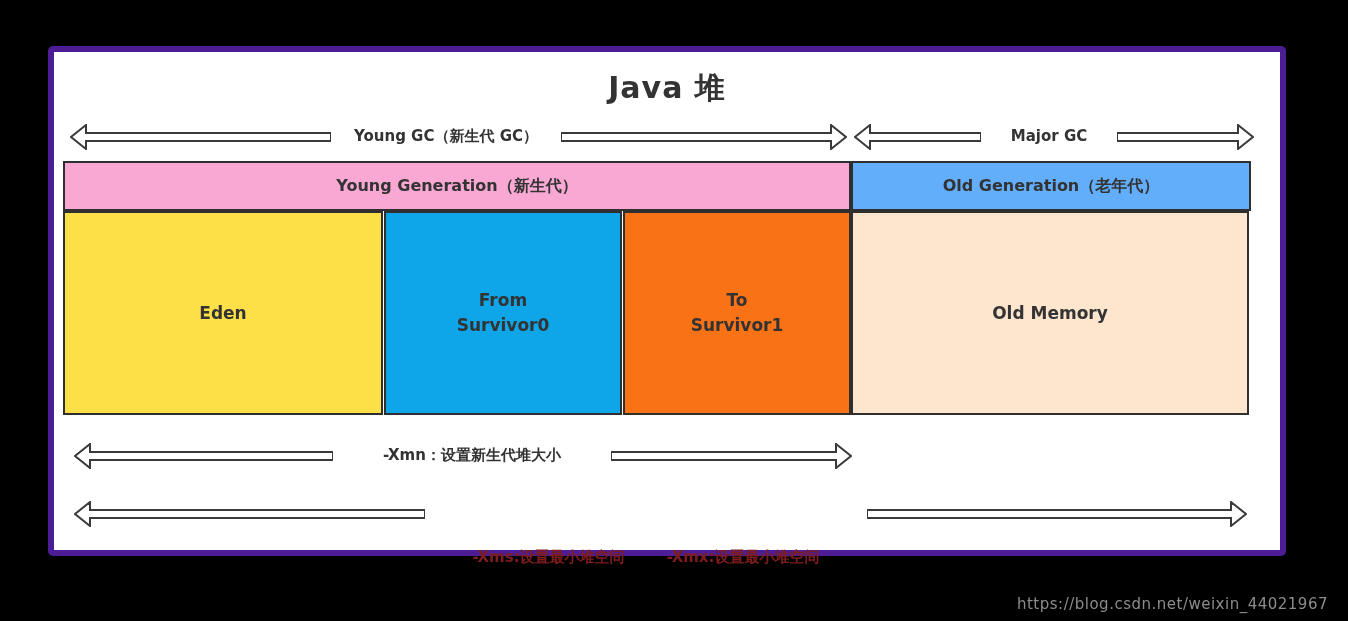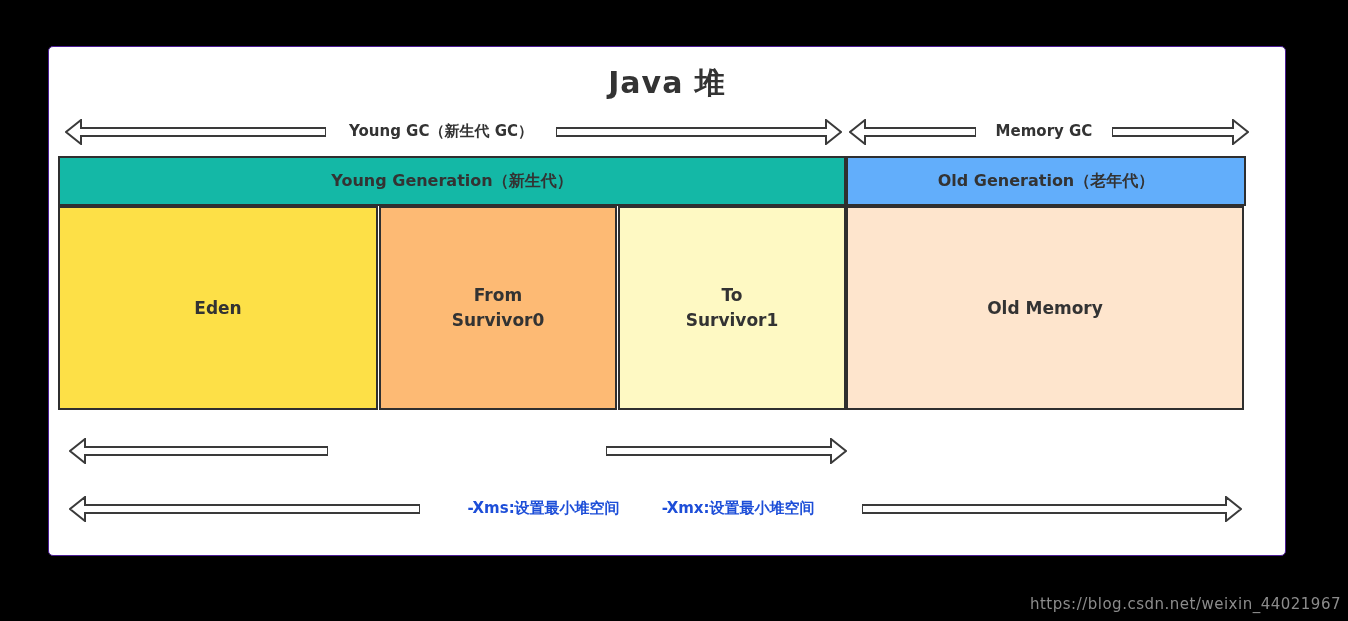--- a/index.html
+++ b/index.html
@@ -10,21 +10,21 @@
     height: 621px;
     background: #000;
     font-family: "DejaVu Sans", "Liberation Sans", sans-serif;
     overflow: hidden;
   }
   .panel {
     position: absolute;
     left: 48px; top: 46px;
     width: 1238px; height: 510px;
     background: #ffffff;
-    border: 1px solid #4c1d95;
+    border: 6px solid #4c1d95;
     border-radius: 5px;
   }
   .title {
     position: absolute;
     left: 0; right: 0; top: 16px;
     text-align: center;
     font-size: 30px;
     font-weight: bold;
     color: #333333;
     letter-spacing: 1px;
@@ -77,26 +77,27 @@
     position: absolute;
     left: 371px; top: 452px;
     width: 442px;
     display: flex;
     justify-content: center;
     gap: 42px;
   }
   .flag-label {
     font-size: 15px;
     font-weight: bold;
-    color: #1d4ed8;
+    color: #7f1d1d;
     white-space: nowrap;
+    margin-top: 44px;
   }
   .watermark {
     position: absolute;
-    right: 7px; bottom: 8px;
+    right: 20px; bottom: 8px;
     font-size: 15px;
     color: #8c8c8c;
     letter-spacing: 0.5px;
   }
   svg polygon { fill: #ffffff; stroke: #3a3a3a; stroke-width: 2; stroke-linejoin: miter; }
 </style>
 </head>
 <body>
 
 <div class="stage">
@@ -108,50 +109,51 @@
       <polygon points="261,9 16,9 16,1 1,13 16,25 16,17 261,17"></polygon>
     </svg>
     <div class="gc-label" style="left:277px; top:75px; width:230px;">Young GC（新生代 GC）</div>
     <svg class="arrow" style="left:507px; top:72px;" width="286" height="26">
       <polygon points="0,9 270,9 270,1 285,13 270,25 270,17 0,17"></polygon>
     </svg>
 
     <svg class="arrow" style="left:800px; top:72px;" width="127" height="26">
       <polygon points="127,9 16,9 16,1 1,13 16,25 16,17 127,17"></polygon>
     </svg>
-    <div class="gc-label" style="left:927px; top:75px; width:136px;">Memory GC</div>
+    <div class="gc-label" style="left:927px; top:75px; width:136px;">Major GC</div>
     <svg class="arrow" style="left:1063px; top:72px;" width="137" height="26">
       <polygon points="0,9 121,9 121,1 136,13 121,25 121,17 0,17"></polygon>
     </svg>
 
-    <div class="hdr hdr-young" style="background-color: #14b8a6;">
+    <div class="hdr hdr-young" style="background-color: #f9a8d4;">
       <span>Young Generation（新生代）</span>
     </div>
     <div class="hdr hdr-old" style="background-color: rgb(98, 174, 251);">
       <span>Old Generation（老年代）</span>
     </div>
 
     <div class="region region-eden" style="background-color: #fde047;">
       <span>Eden</span>
     </div>
-    <div class="region region-from" style="background-color: #fdba74;">
+    <div class="region region-from" style="background-color: #0ea5e9;">
       <span>From</span>
       <span>Survivor0</span>
     </div>
-    <div class="region region-to" style="background-color: #fef9c3;">
+    <div class="region region-to" style="background-color: #f97316;">
       <span>To</span>
       <span>Survivor1</span>
     </div>
     <div class="region region-old" style="background-color: rgb(254, 229, 205);">
       <span>Old Memory</span>
     </div>
 
     <svg class="arrow" style="left:20px; top:391px;" width="259" height="26">
       <polygon points="259,9 16,9 16,1 1,13 16,25 16,17 259,17"></polygon>
     </svg>
+    <div class="gc-label" style="left:279px; top:394px; width:278px;">-Xmn：设置新生代堆大小</div>
     <svg class="arrow" style="left:557px; top:391px;" width="241" height="26">
       <polygon points="0,9 225,9 225,1 240,13 225,25 225,17 0,17"></polygon>
     </svg>
 
     <svg class="arrow" style="left:20px; top:449px;" width="351" height="26">
       <polygon points="351,9 16,9 16,1 1,13 16,25 16,17 351,17"></polygon>
     </svg>
     <div class="flag-row3">
       <span class="flag-label">-Xms:设置最小堆空间</span>
       <span class="flag-label">-Xmx:设置最小堆空间</span>

